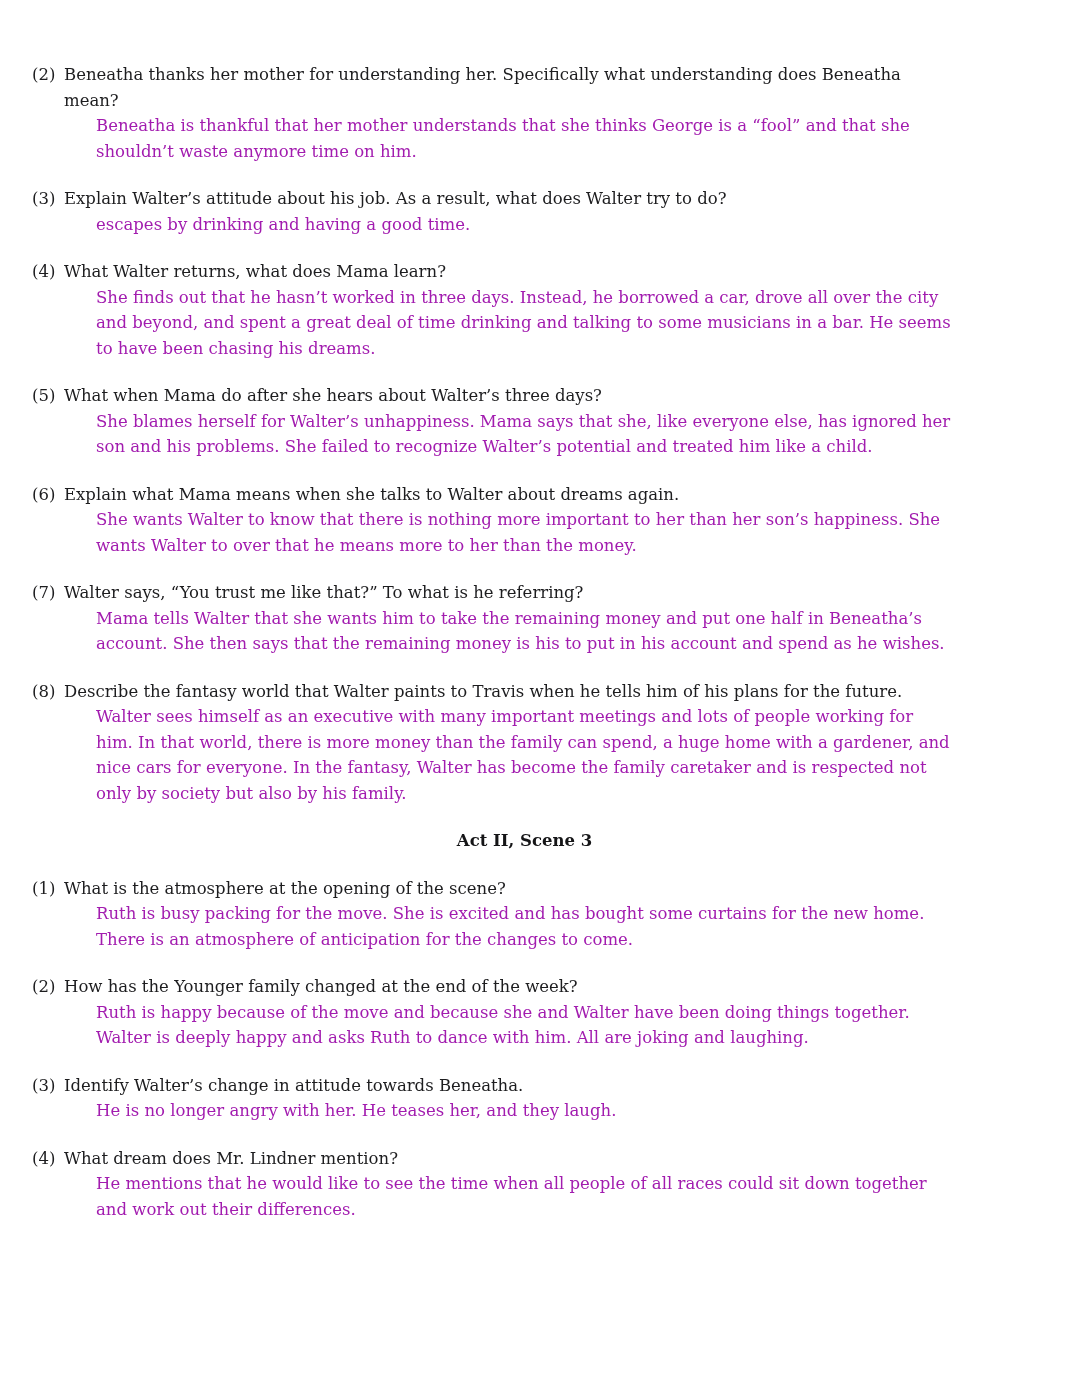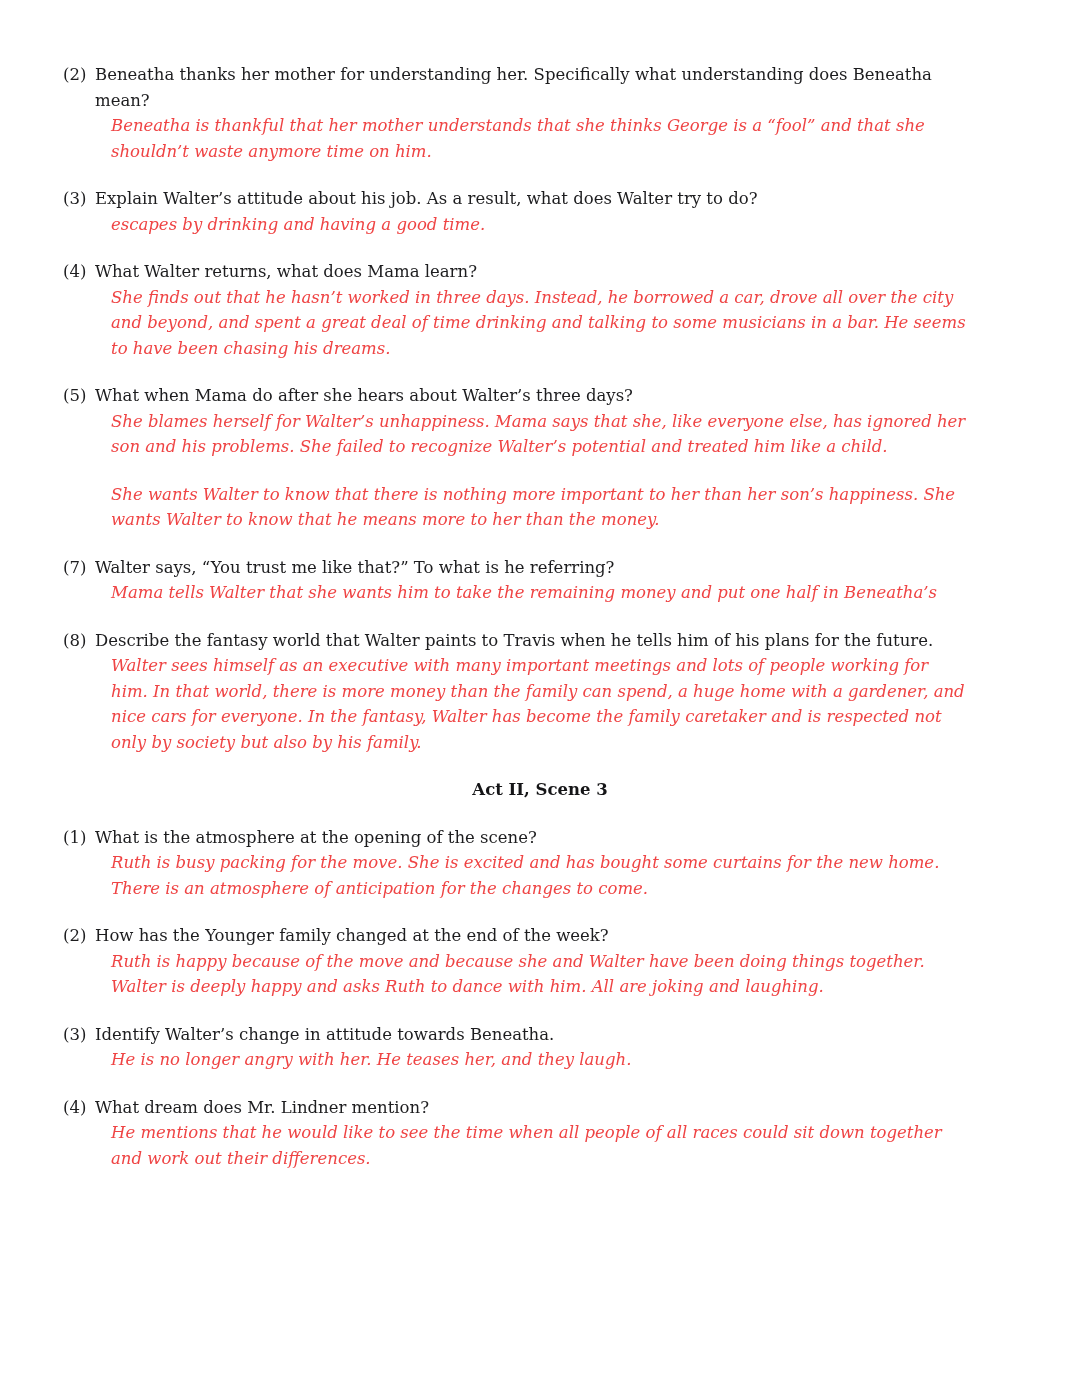--- a/index.html
+++ b/index.html
@@ -4,21 +4,21 @@
 <style>
   html, body {
     margin: 0;
     padding: 0;
     background: #ffffff;
   }
   .page {
     width: 1080px;
     min-height: 1397px;
     box-sizing: border-box;
-    padding: 62px 63px 40px 63px;
+    padding: 62px 63px 40px 32px;
     background: #ffffff;
     font-family: "DejaVu Serif", serif;
     font-size: 16.5px;
     line-height: 25.5px;
     color: #1d1d1f;
   }
   .qa-block {
     margin: 0 0 22px 0;
   }
   .q-line {
@@ -26,24 +26,23 @@
     color: #1d1d1f;
   }
   .q-line .q-num {
     display: inline-block;
     width: 32px;
   }
   .q-line.wrap {
     margin-left: 32px;
   }
   .a-line {
-    margin-left: 48px;
+    margin-left: 64px;
     white-space: nowrap;
-    color: #ef4444;
-    font-style: italic;
+    color: #a21caf;
   }
   .section-heading {
     font-weight: 700;
     color: #151517;
     margin: 0 0 22px 0;
     white-space: nowrap;
     text-align: center;
   }
 </style>
 </head>
@@ -66,26 +65,28 @@
         <div class="a-line">She finds out that he hasn’t worked in three days. Instead, he borrowed a car, drove all over the city</div>
         <div class="a-line">and beyond, and spent a great deal of time drinking and talking to some musicians in a bar. He seems</div>
         <div class="a-line">to have been chasing his dreams.</div>
       </div>
       <div class="qa-block">
         <div class="q-line first"><span class="q-num">(5)</span><span>What when Mama do after she hears about Walter’s three days?</span></div>
         <div class="a-line">She blames herself for Walter’s unhappiness. Mama says that she, like everyone else, has ignored her</div>
         <div class="a-line">son and his problems. She failed to recognize Walter’s potential and treated him like a child.</div>
       </div>
       <div class="qa-block">
+        <div class="q-line first"><span class="q-num">(6)</span><span>Explain what Mama means when she talks to Walter about dreams again.</span></div>
         <div class="a-line">She wants Walter to know that there is nothing more important to her than her son’s happiness. She</div>
-        <div class="a-line">wants Walter to know that he means more to her than the money.</div>
+        <div class="a-line">wants Walter to over that he means more to her than the money.</div>
       </div>
       <div class="qa-block">
         <div class="q-line first"><span class="q-num">(7)</span><span>Walter says, “You trust me like that?” To what is he referring?</span></div>
         <div class="a-line">Mama tells Walter that she wants him to take the remaining money and put one half in Beneatha’s</div>
+        <div class="a-line">account. She then says that the remaining money is his to put in his account and spend as he wishes.</div>
       </div>
       <div class="qa-block">
         <div class="q-line first"><span class="q-num">(8)</span><span>Describe the fantasy world that Walter paints to Travis when he tells him of his plans for the future.</span></div>
         <div class="a-line">Walter sees himself as an executive with many important meetings and lots of people working for</div>
         <div class="a-line">him. In that world, there is more money than the family can spend, a huge home with a gardener, and</div>
         <div class="a-line">nice cars for everyone. In the fantasy, Walter has become the family caretaker and is respected not</div>
         <div class="a-line">only by society but also by his family.</div>
       </div>
       <div class="section-heading">Act II, Scene 3</div>
       <div class="qa-block">

